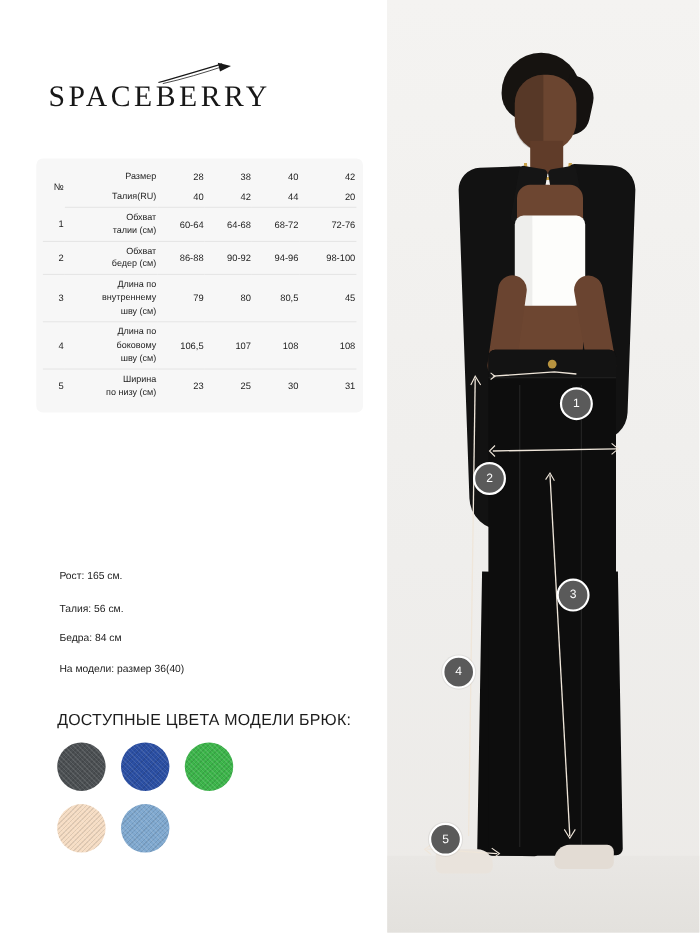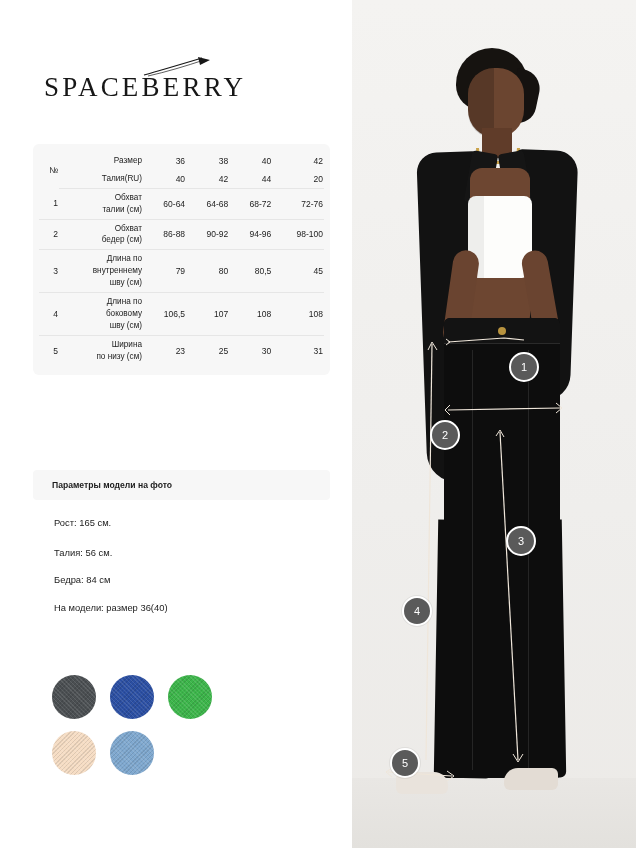--- a/index.html
+++ b/index.html
@@ -382,21 +382,21 @@
       </svg>
       <div class="logo-text">SPACEBERRY</div>
     </div>
 
     <div class="size-table-wrap">
       <table class="size-table">
         <tbody>
             <tr>
           <td class="col-num" rowspan="2">№</td>
           <td class="col-label">Размер</td>
-          <td class="hdr-val">36</td>
+          <td class="hdr-val">28</td>
           <td class="hdr-val">38</td>
           <td class="hdr-val">40</td>
           <td class="hdr-val">42</td>
         </tr>
         <tr class="row-sep">
           <td class="col-label">Талия(RU)</td>
           <td class="hdr-val">40</td>
           <td class="hdr-val">42</td>
           <td class="hdr-val">44</td>
           <td class="hdr-val">20</td>
@@ -446,26 +446,26 @@
 по низу (см)</td>
           <td class="val cell-pad">23</td>
           <td class="val cell-pad">25</td>
           <td class="val cell-pad">30</td>
           <td class="val cell-pad">31</td>
         </tr>
       </tbody>
         </table>
     </div>
 
-    <div class="params-head">Параметры модели на фото</div>
     <div class="param-line p1">Рост: 165 см.</div>
     <div class="param-line p2">Талия: 56 см.</div>
     <div class="param-line p3">Бедра: 84 см</div>
     <div class="param-line p4">На модели: размер 36(40)</div>
 
+    <div class="colors-title">ДОСТУПНЫЕ ЦВЕТА МОДЕЛИ БРЮК:</div>
     <div class="swatch-grid">
       <div class="swatch-row">
         <div class="swatch" style="background:#4b4f52"></div>
         <div class="swatch" style="background:#2b4fa3"></div>
         <div class="swatch" style="background:#3cb54a"></div>
       </div>
       <div class="swatch-row">
         <div class="swatch" style="background:#f6ddc4"></div>
         <div class="swatch" style="background:#7fa8cf"></div>
       </div>

